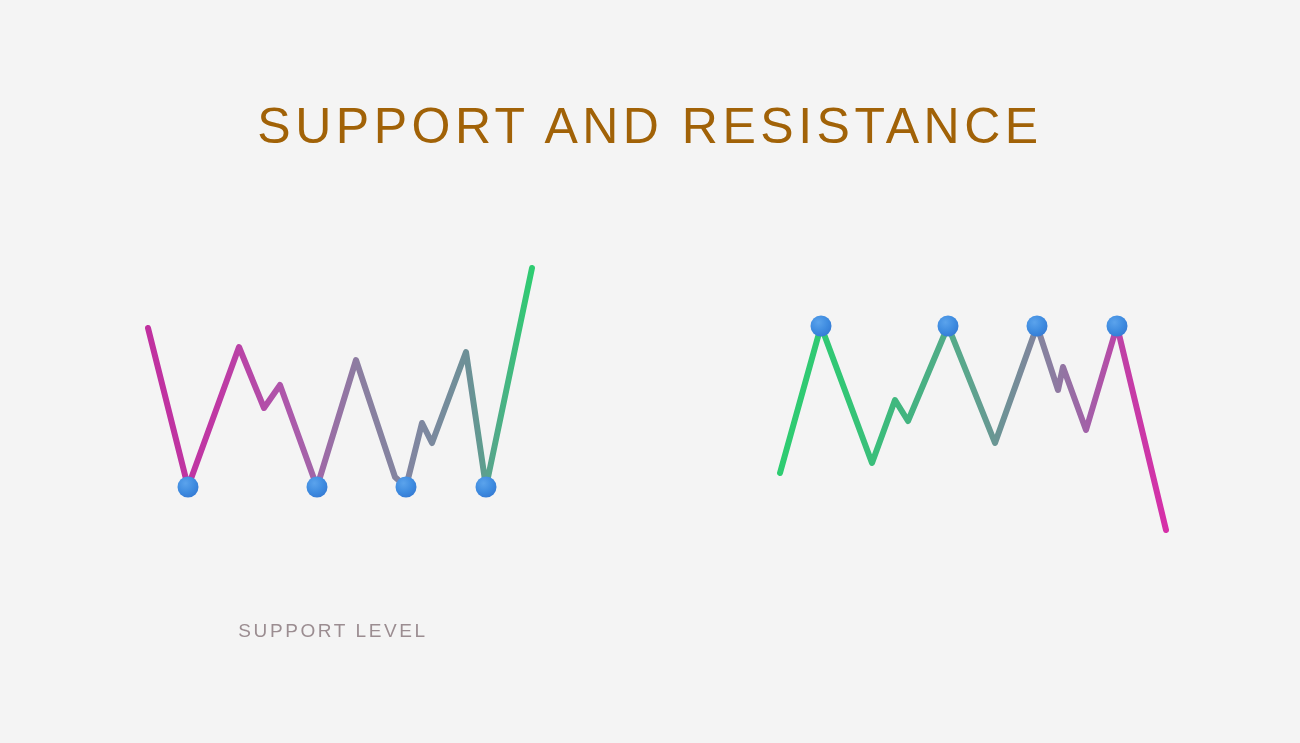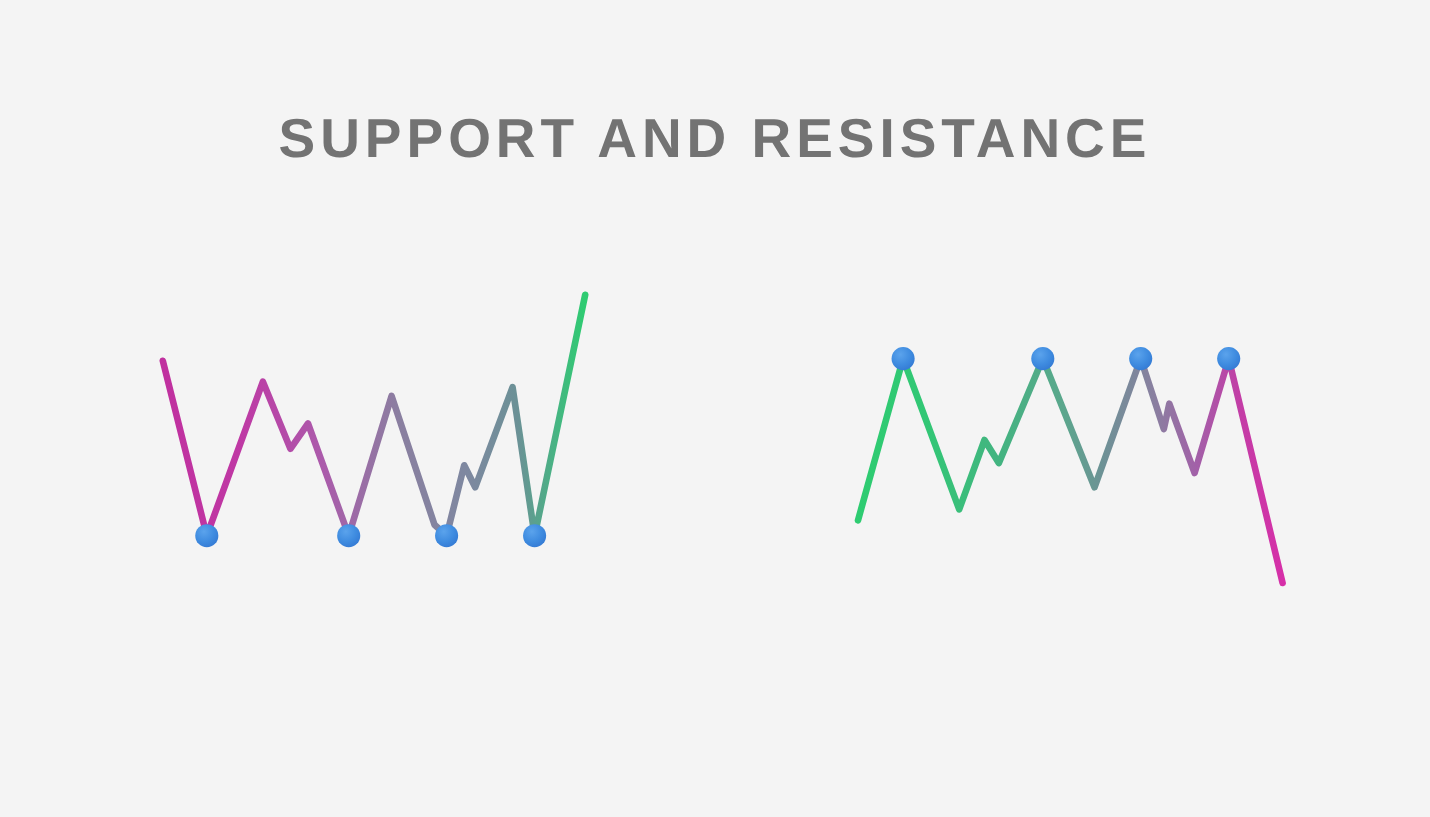--- a/index.html
+++ b/index.html
@@ -57,21 +57,21 @@
     top: 0;
     width: 1300px;
     height: 743px;
   }
 </style>
 </head>
 <body style="background: rgb(244, 244, 244);">
 
 <div id="stage">
 
-  <div id="page-title" style="color: #737373; font-weight: bold;">SUPPORT AND RESISTANCE</div>
+  <div id="page-title" style="color: #a16207;">SUPPORT AND RESISTANCE</div>
 
   <svg id="charts-svg" viewBox="0 0 1300 743">
     <defs>
       <linearGradient id="bar-grad-support" x1="0" y1="0" x2="1" y2="0">
         <stop offset="0%" stop-color="#e8513f"></stop>
         <stop offset="22%" stop-color="#e8613e"></stop>
         <stop offset="52%" stop-color="#ef8e40"></stop>
         <stop offset="78%" stop-color="#eeb63c"></stop>
         <stop offset="100%" stop-color="#eecb3a"></stop>
       </linearGradient>
@@ -131,15 +131,16 @@
 
       <line x1="723" y1="322" x2="1205" y2="322" stroke="url(#bar-grad-resistance)" stroke-width="11" stroke-linecap="round"></line>
 
       <circle cx="821" cy="326" r="10.5" fill="url(#dot-grad)"></circle>
       <circle cx="948" cy="326" r="10.5" fill="url(#dot-grad)"></circle>
       <circle cx="1037" cy="326" r="10.5" fill="url(#dot-grad)"></circle>
       <circle cx="1117" cy="326" r="10.5" fill="url(#dot-grad)"></circle>
     </g>
   </svg>
 
+  <div id="support-caption" class="panel-caption" style="color: rgb(155, 141, 145);">SUPPORT LEVEL</div>
 
 
 </div>
 
 </body></html>

